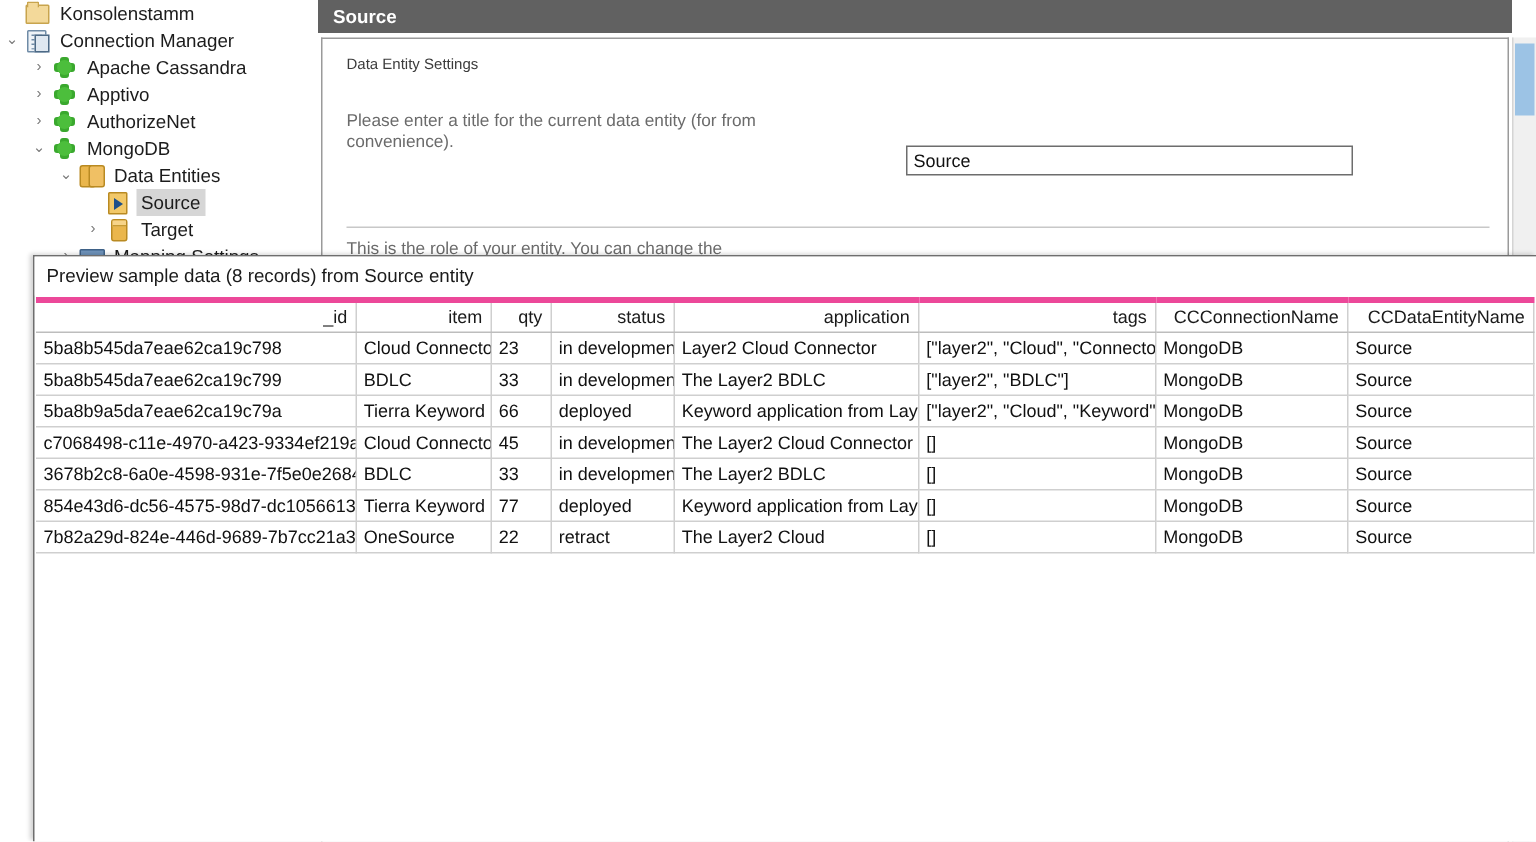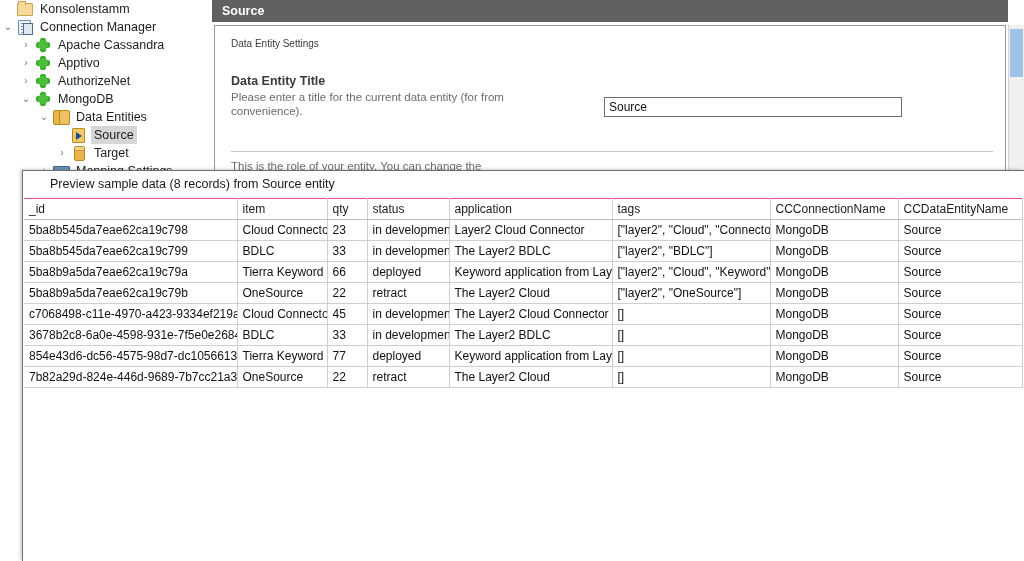--- a/index.html
+++ b/index.html
@@ -273,21 +273,21 @@
     border: 1px solid #6e6e6e;
     border-bottom: none;
     border-right: none;
     box-sizing: border-box;
     box-shadow: -2px -1px 3px rgba(0,0,0,0.18);
     overflow: hidden;
   }
   #preview-header {
     height: 26px;
     line-height: 26px;
-    padding-left: 27px;
+    padding-left: 8px;
     font-size: 12.5px;
     color: #1a1a1a;
     background: #ffffff;
   }
   #preview-grid {
     position: absolute;
     left: 1px; top: 27px;
     width: 998px;
     border-collapse: collapse;
     table-layout: fixed;
@@ -301,23 +301,24 @@
     font-size: 12px;
     font-weight: normal;
     text-align: left;
     color: #111111;
     white-space: nowrap;
     overflow: hidden;
     box-sizing: border-box;
     background: #ffffff;
   }
   #preview-grid th {
-    border-top: 1px solid #ec4899;
+    border-top: 4px solid #ec4899;
     border-bottom: 1px solid #bdbdbd;
     color: #1a1a1a;
+    text-align: right;
   }
   #preview-grid tr td:first-child,
   #preview-grid tr th:first-child { border-left: none; }
   .col-id   { width: 213px; }
   .col-item { width: 90px; }
   .col-qty  { width: 40px; }
   .col-status { width: 82px; }
   .col-desc { width: 163px; }
   .col-tags { width: 158px; }
   .col-ccc  { width: 128px; }
@@ -431,21 +432,20 @@
 
   <div id="settings-panel">
 
     <div id="settings-titlebar">Source</div>
 
     <div id="settings-body">
 
       <div id="settings-heading">Data Entity Settings</div>
 
       <div class="setting-group" style="top:48px;">
-        <div class="setting-label">Data Entity Title</div>
         <div class="setting-desc">Please enter a title for the current data entity (for from convenience).</div>
       </div>
 
       <input id="title-input" type="text" value="Source" style="">
 
       <div class="setting-divider" style="top:125px;"></div>
 
       <div class="setting-group" style="top:133px;">
         <div class="setting-desc">This is the role of your entity. You can change the synchronization direction in the connection settings.</div>
       </div>
@@ -509,30 +509,20 @@
             <td>5ba8b9a5da7eae62ca19c79a</td>
             <td>Tierra Keyword</td>
             <td>66</td>
             <td>deployed</td>
             <td>Keyword application from Layer2</td>
             <td>["layer2", "Cloud", "Keyword"]</td>
             <td>MongoDB</td>
             <td>Source</td>
           </tr>
           <tr>
-            <td>5ba8b9a5da7eae62ca19c79b</td>
-            <td>OneSource</td>
-            <td>22</td>
-            <td>retract</td>
-            <td>The Layer2 Cloud</td>
-            <td>["layer2", "OneSource"]</td>
-            <td>MongoDB</td>
-            <td>Source</td>
-          </tr>
-          <tr>
             <td>c7068498-c11e-4970-a423-9334ef219a86</td>
             <td>Cloud Connector</td>
             <td>45</td>
             <td>in development</td>
             <td>The Layer2 Cloud Connector</td>
             <td>[]</td>
             <td>MongoDB</td>
             <td>Source</td>
           </tr>
           <tr>

